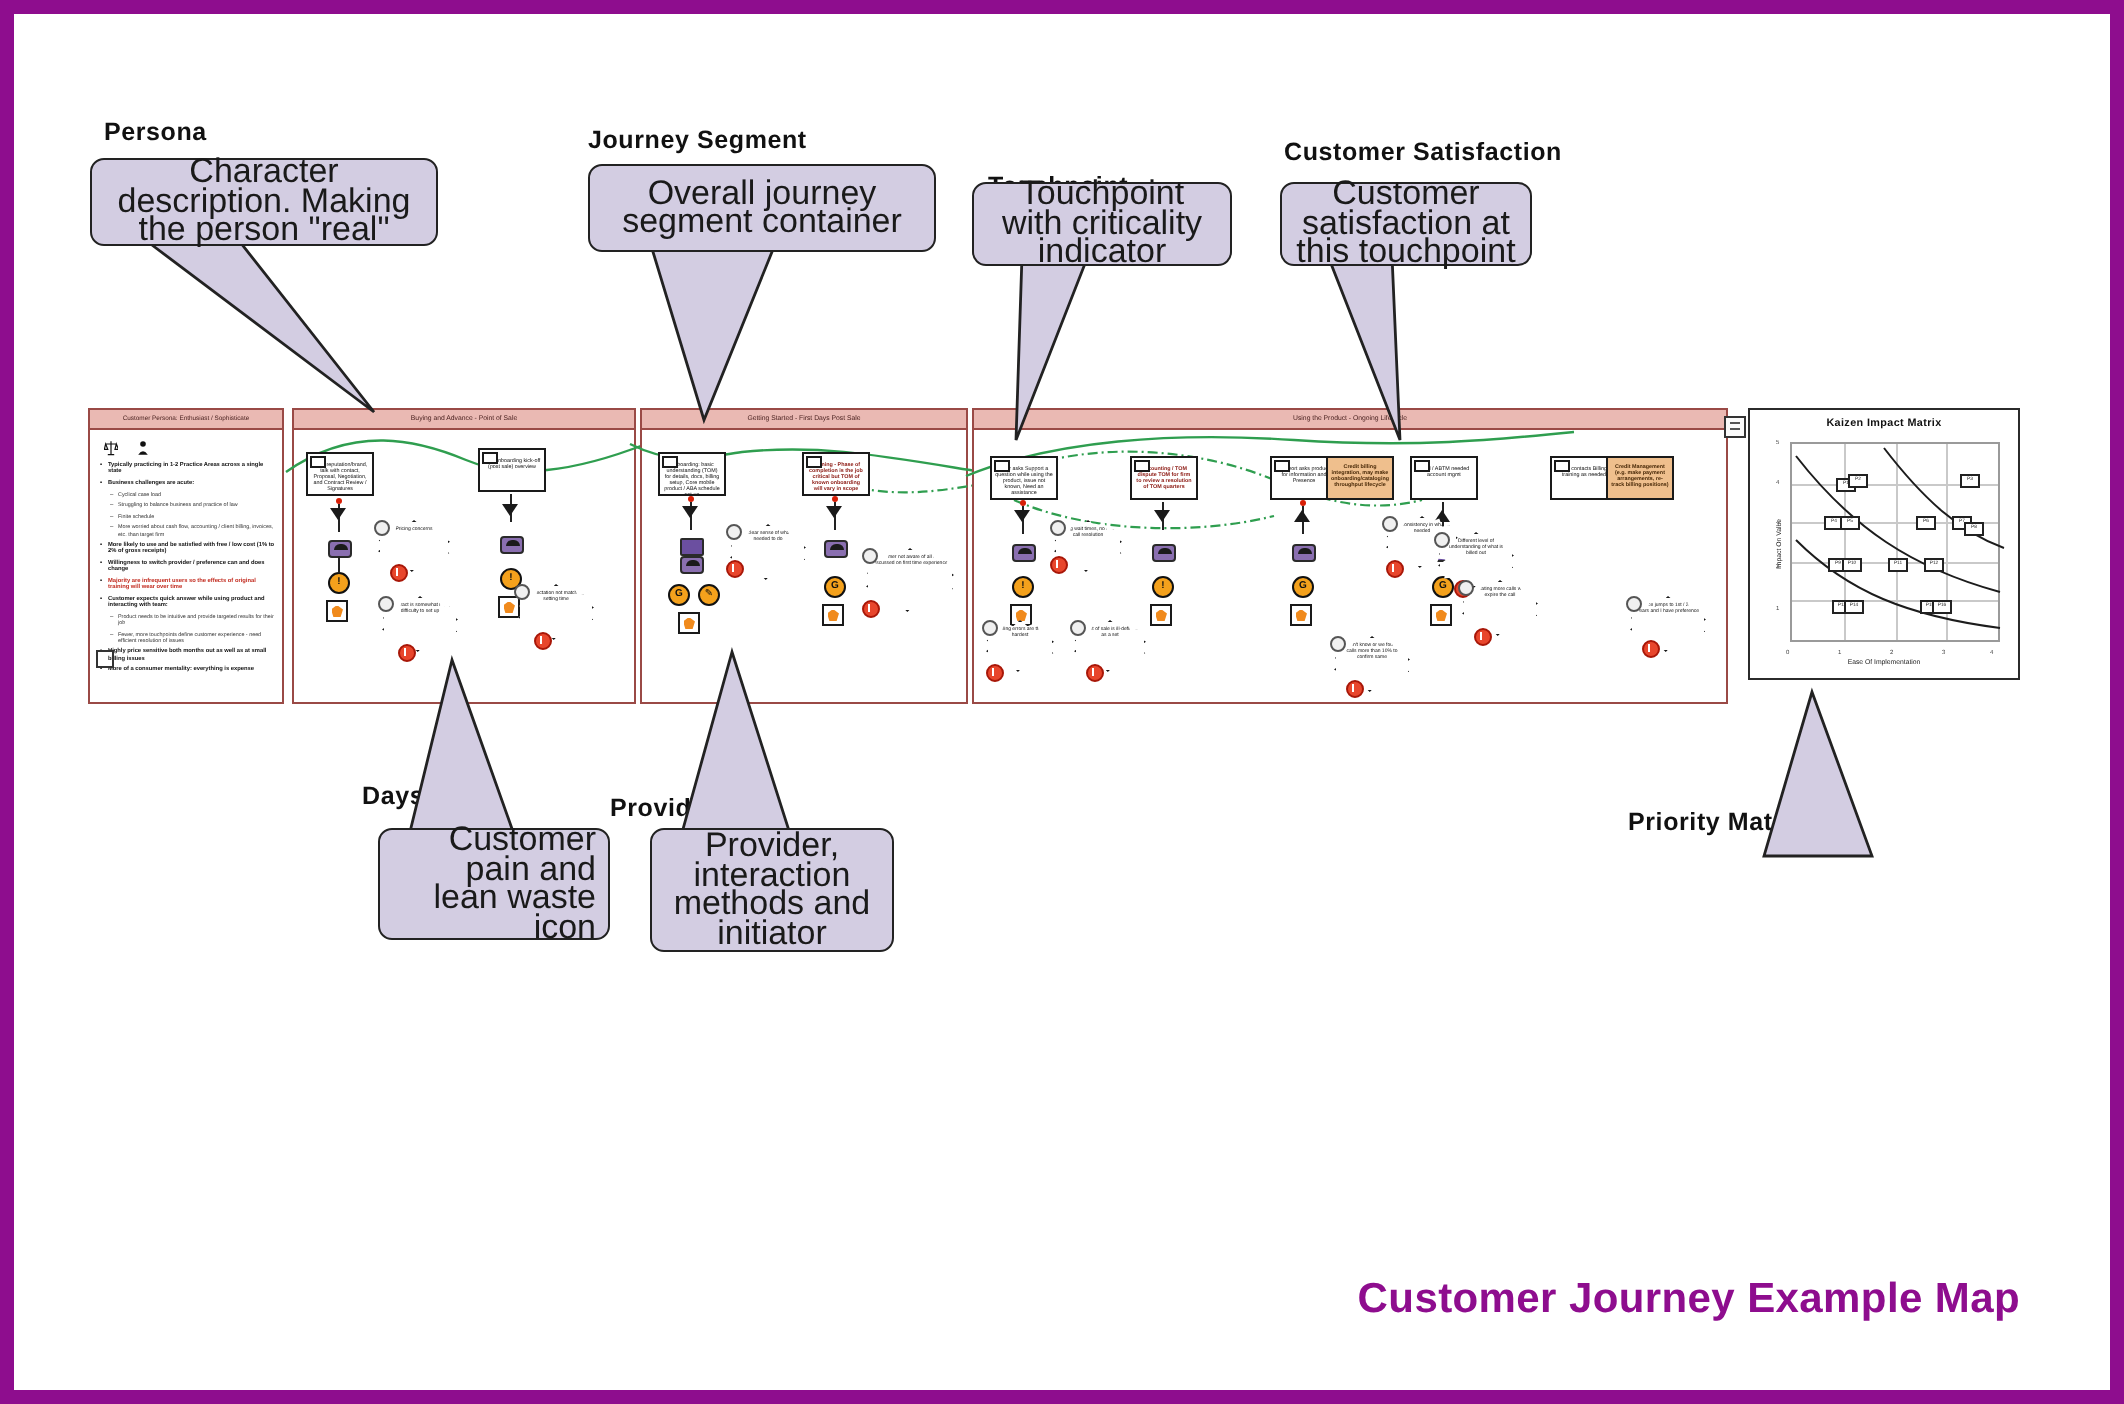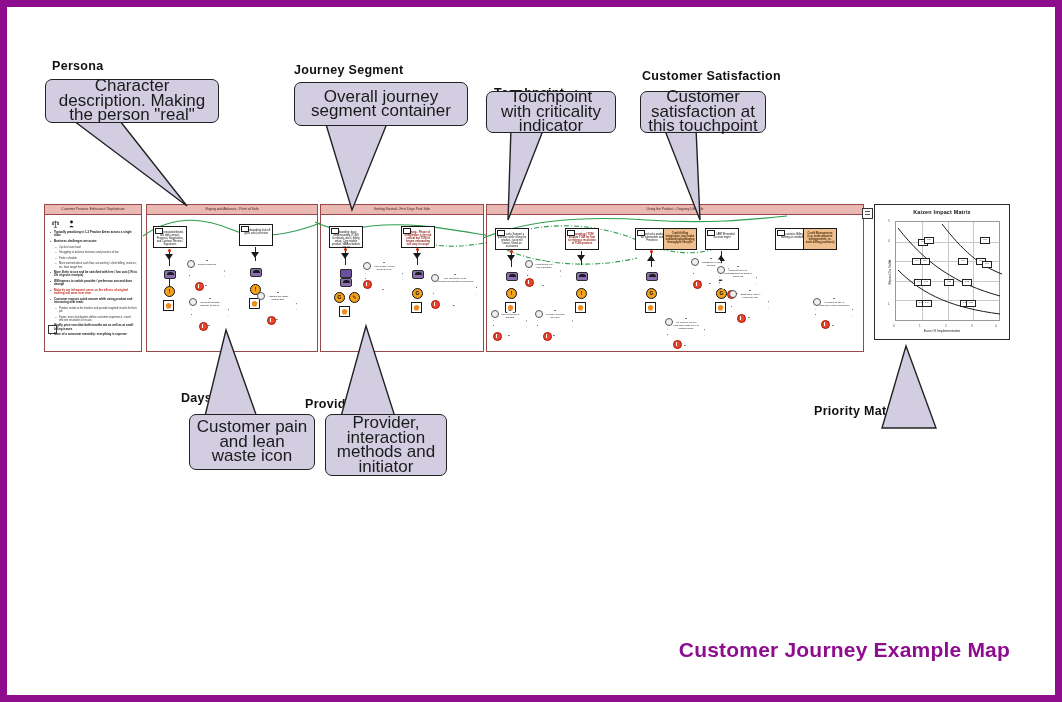--- a/index.html
+++ b/index.html
@@ -253,21 +253,21 @@
     <div class="callout-label" style="left:626px;top:53px;">Customer Satisfaction</div>
     <svg class="tail" style="left:600px;top:100px;width:180px;height:115px;" viewBox="0 0 180 115">
       <path d="M48 12 L84 104 L80 12 Z"></path>
     </svg>
     <div class="callout" style="left:624px;top:75px;width:126px;height:29px;">Customer satisfaction at this touchpoint</div>
 
     <div class="callout-label" style="left:165px;top:375px;">Days</div>
     <svg class="tail" style="left:170px;top:300px;width:170px;height:110px;" viewBox="0 0 170 110">
       <path d="M40 14 L18 104 L72 104 Z"></path>
     </svg>
-    <div class="callout" style="left:173px;top:398px;width:126px;height:56px;">Customer pain and lean waste icon</div>
+    <div class="callout" style="left:173px;top:398px;width:116px;height:56px;text-align:right;">Customer pain and lean waste icon</div>
 
     <div class="callout-label" style="left:289px;top:381px;">Provider</div>
     <svg class="tail" style="left:300px;top:300px;width:170px;height:110px;" viewBox="0 0 170 110">
       <path d="M50 10 L24 104 L80 104 Z"></path>
     </svg>
     <div class="callout" style="left:309px;top:398px;width:122px;height:62px;">Provider, interaction methods and initiator</div>
 
     <div class="callout-label" style="left:798px;top:388px;">Priority Matrx</div>
     <svg class="tail" style="left:860px;top:320px;width:150px;height:110px;" viewBox="0 0 150 110">
       <path d="M30 10 L6 92 L60 92 Z"></path>

